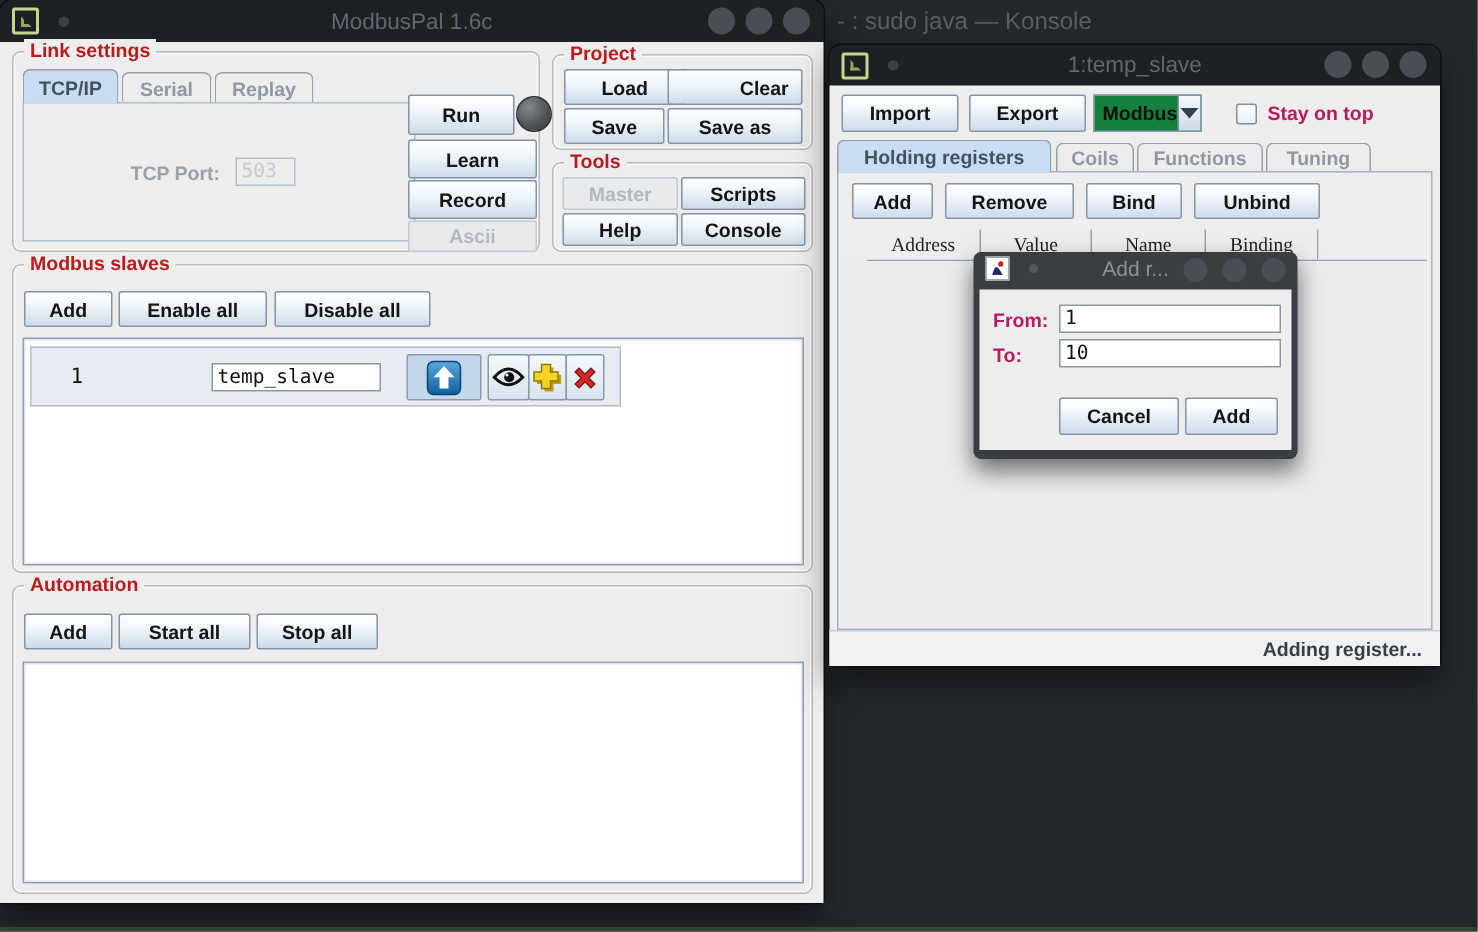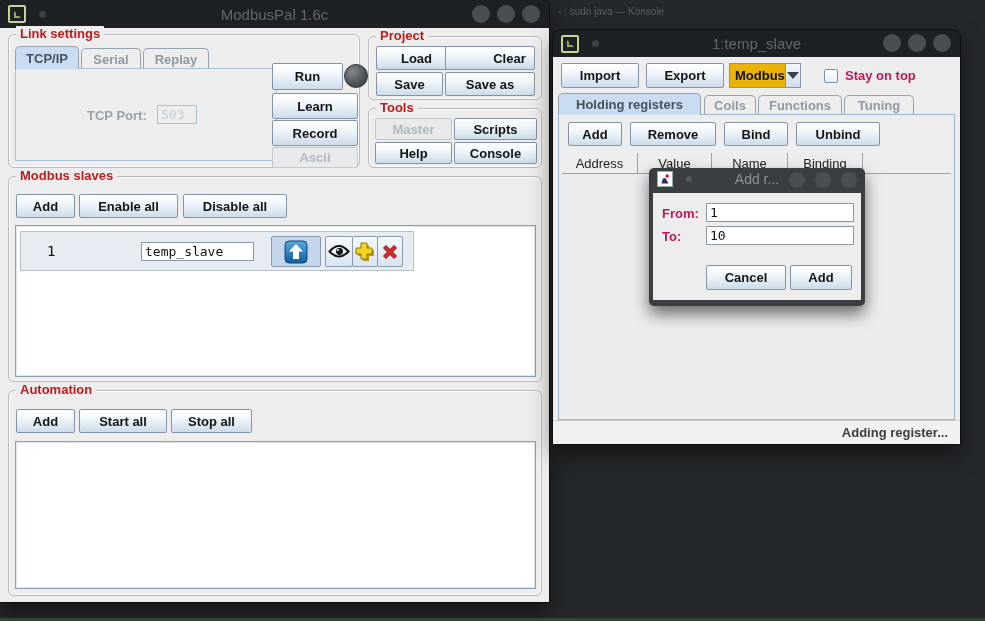--- a/index.html
+++ b/index.html
@@ -57,21 +57,21 @@
   .thcell{height:20px;border-right:1px solid #9aa2aa;display:flex;align-items:center;justify-content:center;font-size:13px;color:#222;background:var(--panel-bg);}
   
   .dialog{position:absolute;background:#3a3d42;border-radius:5px;box-shadow:0 8px 16px rgba(0,0,0,.55);z-index:10;}
   .dialog .dtitle{position:relative;height:21px;display:flex;align-items:center;}
   .duke{width:16px;height:16px;margin-left:8px;background:#fff;border:1px solid #9aa;display:block;}
   .dialog .ddot{width:6px;height:6px;border-radius:50%;background:#54585d;margin-left:13px;}
   .dialog .dtext{position:absolute;left:0;right:0;text-align:center;color:#8d9197;font-size:14px;}
   .dialog .dcircles{position:absolute;right:8px;top:4px;display:flex;gap:10px;}
   .dialog .dcircle{width:16px;height:16px;border-radius:50%;background:#4a4e54;}
   .dbody{position:absolute;left:4px;right:4px;top:25px;bottom:6px;background:var(--panel-bg);}
-  .konsole-title{position:absolute;left:558px;top:6px;font-size:10px;color:#5a5e63;}
+  .konsole-title{position:absolute;left:558px;top:6px;font-size:16px;color:#5a5e63;}
   .statusbar{position:absolute;left:0;right:0;bottom:0;height:24px;background:#f0f1f2;display:flex;align-items:center;justify-content:flex-end;padding-right:12px;font-weight:bold;font-size:13px;color:var(--status-text);border-top:1px solid #c9cdd1;}
 </style>
 </head>
 <body>
 
 <div class="screen">
 
   <div class="konsole-title">- : sudo java — Konsole</div>
 
   <div class="window" style="left:0;top:0;width:549px;height:602px;">
@@ -185,42 +185,42 @@
         <div class="tb-circle"></div>
         <div class="tb-circle"></div>
         <div class="tb-circle"></div>
       </div>
     </div>
     <div class="content" style="top:27px;">
 
       <div class="jbtn" style="left:8px;top:6px;width:78px;height:25px;">Import</div>
       <div class="jbtn" style="left:93px;top:6px;width:78px;height:25px;">Export</div>
 
-      <div style="position:absolute;left:176px;top:6px;width:72px;height:25px;border:1px solid #8494a6;display:flex;cursor:pointer;background:#eab308;">
+      <div style="position:absolute;left:176px;top:6px;width:72px;height:25px;border:1px solid #8494a6;display:flex;cursor:pointer;background:#15803d;">
         <div style="flex:1;display:flex;align-items:center;padding-left:5px;font-weight:bold;font-size:13px;color:#111;">Modbus</div>
         <div style="width:23px;border-left:1px solid #8494a6;background:linear-gradient(#f4f8fb,#cddcea);display:flex;align-items:center;justify-content:center;">
           <span style="width:0;height:0;border-left:6px solid transparent;border-right:6px solid transparent;border-top:7px solid #33414f;"></span>
         </div>
       </div>
 
       <div class="checkbox" style="left:271px;top:12px;"></div>
       <div class="glabel" style="left:292px;top:11px;">Stay on top</div>
 
       <div class="tab sel" style="left:5px;top:36px;width:143px;height:22px;">Holding registers</div>
       <div class="tab" style="left:151px;top:38px;width:52px;height:20px;">Coils</div>
       <div class="tab" style="left:205px;top:38px;width:84px;height:20px;">Functions</div>
       <div class="tab" style="left:291px;top:38px;width:70px;height:20px;">Tuning</div>
 
       <div style="position:absolute;left:5px;top:57px;width:397px;height:306px;border:1px solid #9fb6cd;background:var(--panel-bg);">
         <div class="jbtn" style="left:9px;top:7px;width:54px;height:24px;">Add</div>
         <div class="jbtn" style="left:71px;top:7px;width:86px;height:24px;">Remove</div>
         <div class="jbtn" style="left:165px;top:7px;width:64px;height:24px;">Bind</div>
         <div class="jbtn" style="left:237px;top:7px;width:84px;height:24px;">Unbind</div>
 
-        <div class="thead" style="left:3px;top:38px;right:3px;">
+        <div class="thead" style="left:19px;top:38px;right:3px;font-family:Liberation Serif, serif;">
           <div class="thcell" style="width:76px;">Address</div>
           <div class="thcell" style="width:74px;">Value</div>
           <div class="thcell" style="width:76px;">Name</div>
           <div class="thcell" style="width:75px;">Binding</div>
           <div class="thcell" style="flex:1;border-right:none;"></div>
         </div>
         <div style="position:absolute;left:3px;right:3px;top:59px;bottom:3px;background:#ebecee;"></div>
       </div>
 
       <div class="statusbar">

